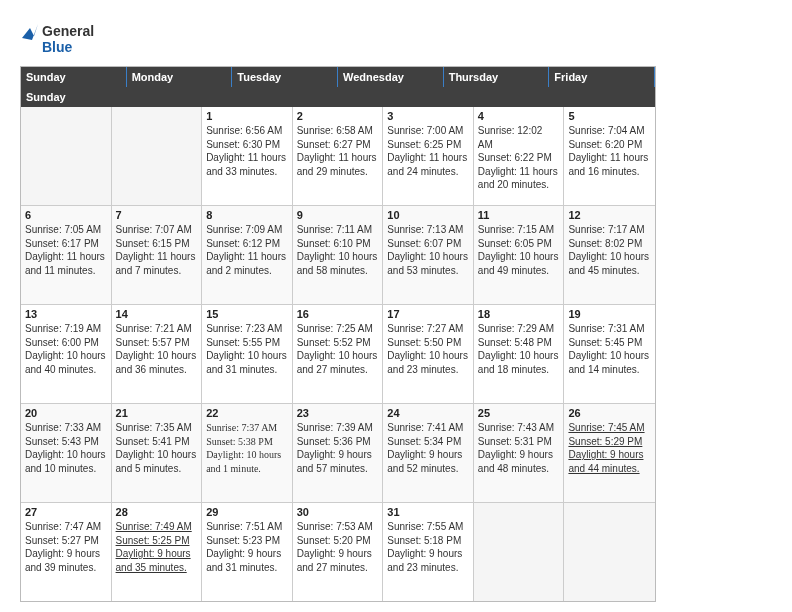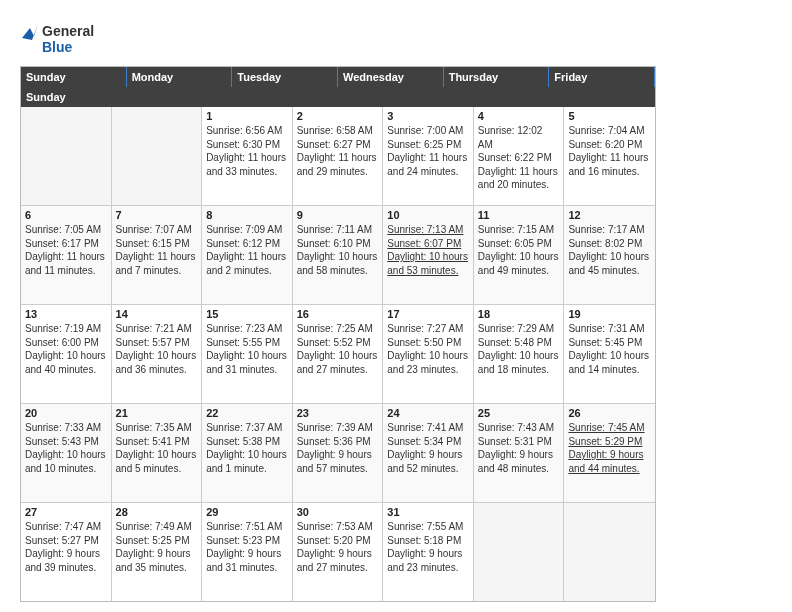--- a/index.html
+++ b/index.html
@@ -192,21 +192,21 @@
           </div>
           <div class="cal-cell">
             <div class="day-num">9</div>
             <div class="cell-text" style="white-space: pre-line;">Sunrise: 7:11 AM
 Sunset: 6:10 PM
 Daylight: 10 hours
 and 58 minutes.</div>
           </div>
           <div class="cal-cell">
             <div class="day-num">10</div>
-            <div class="cell-text" style="white-space: pre-line; text-decoration: underline;">Sunrise: 7:13 AM
+            <div class="cell-text" style="white-space: pre-line;">Sunrise: 7:13 AM
 Sunset: 6:07 PM
 Daylight: 10 hours
 and 53 minutes.</div>
           </div>
           <div class="cal-cell">
             <div class="day-num">11</div>
             <div class="cell-text" style="white-space: pre-line;">Sunrise: 7:15 AM
 Sunset: 6:05 PM
 Daylight: 10 hours
 and 49 minutes.</div>
@@ -280,21 +280,21 @@
           </div>
           <div class="cal-cell">
             <div class="day-num">21</div>
             <div class="cell-text" style="white-space: pre-line;">Sunrise: 7:35 AM
 Sunset: 5:41 PM
 Daylight: 10 hours
 and 5 minutes.</div>
           </div>
           <div class="cal-cell">
             <div class="day-num">22</div>
-            <div class="cell-text" style="white-space: pre-line;">Sunrise: 7:37 AM
+            <div class="cell-text" style="white-space: pre-line; font-family: Liberation Serif, serif;">Sunrise: 7:37 AM
 Sunset: 5:38 PM
 Daylight: 10 hours
 and 1 minute.</div>
           </div>
           <div class="cal-cell">
             <div class="day-num">23</div>
             <div class="cell-text" style="white-space: pre-line;">Sunrise: 7:39 AM
 Sunset: 5:36 PM
 Daylight: 9 hours
 and 57 minutes.</div>
@@ -324,21 +324,21 @@
         <div class="cal-row">
           <div class="cal-cell">
             <div class="day-num">27</div>
             <div class="cell-text" style="white-space: pre-line;">Sunrise: 7:47 AM
 Sunset: 5:27 PM
 Daylight: 9 hours
 and 39 minutes.</div>
           </div>
           <div class="cal-cell">
             <div class="day-num">28</div>
-            <div class="cell-text" style="white-space: pre-line;">Sunrise: 7:49 AM
+            <div class="cell-text" style="white-space: pre-line; text-decoration: underline;">Sunrise: 7:49 AM
 Sunset: 5:25 PM
 Daylight: 9 hours
 and 35 minutes.</div>
           </div>
           <div class="cal-cell">
             <div class="day-num">29</div>
             <div class="cell-text" style="white-space: pre-line;">Sunrise: 7:51 AM
 Sunset: 5:23 PM
 Daylight: 9 hours
 and 31 minutes.</div>

